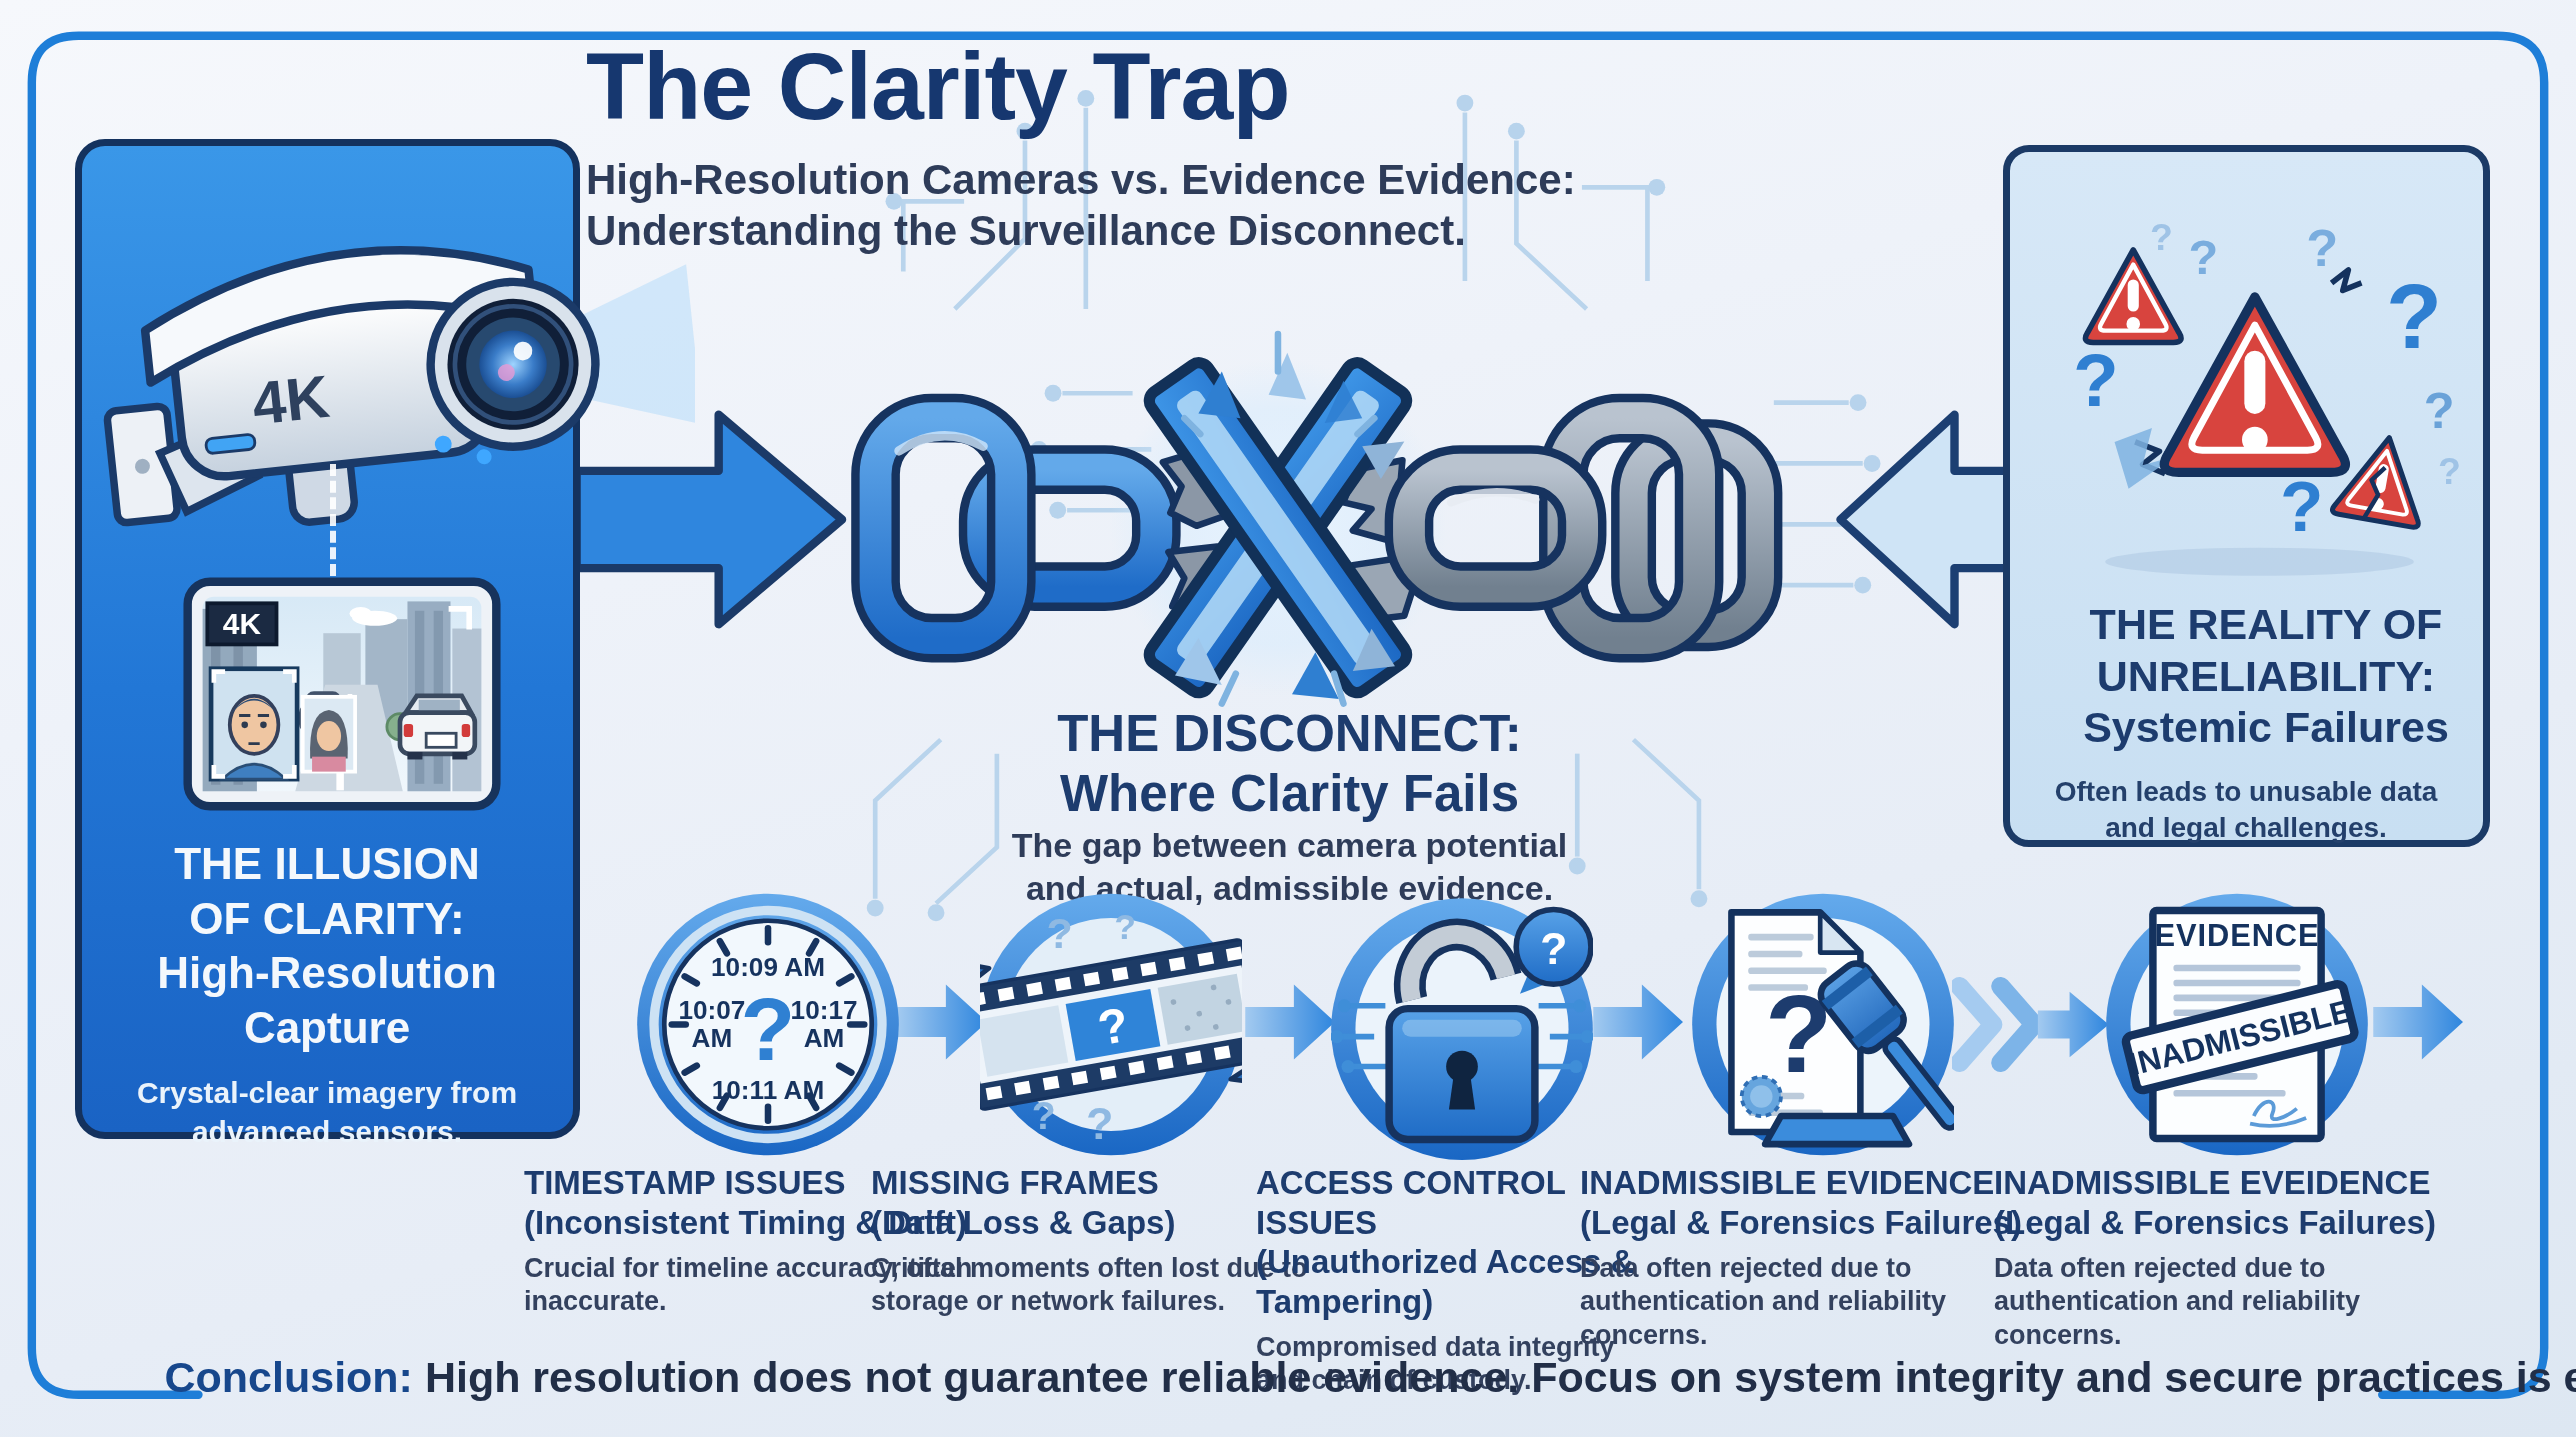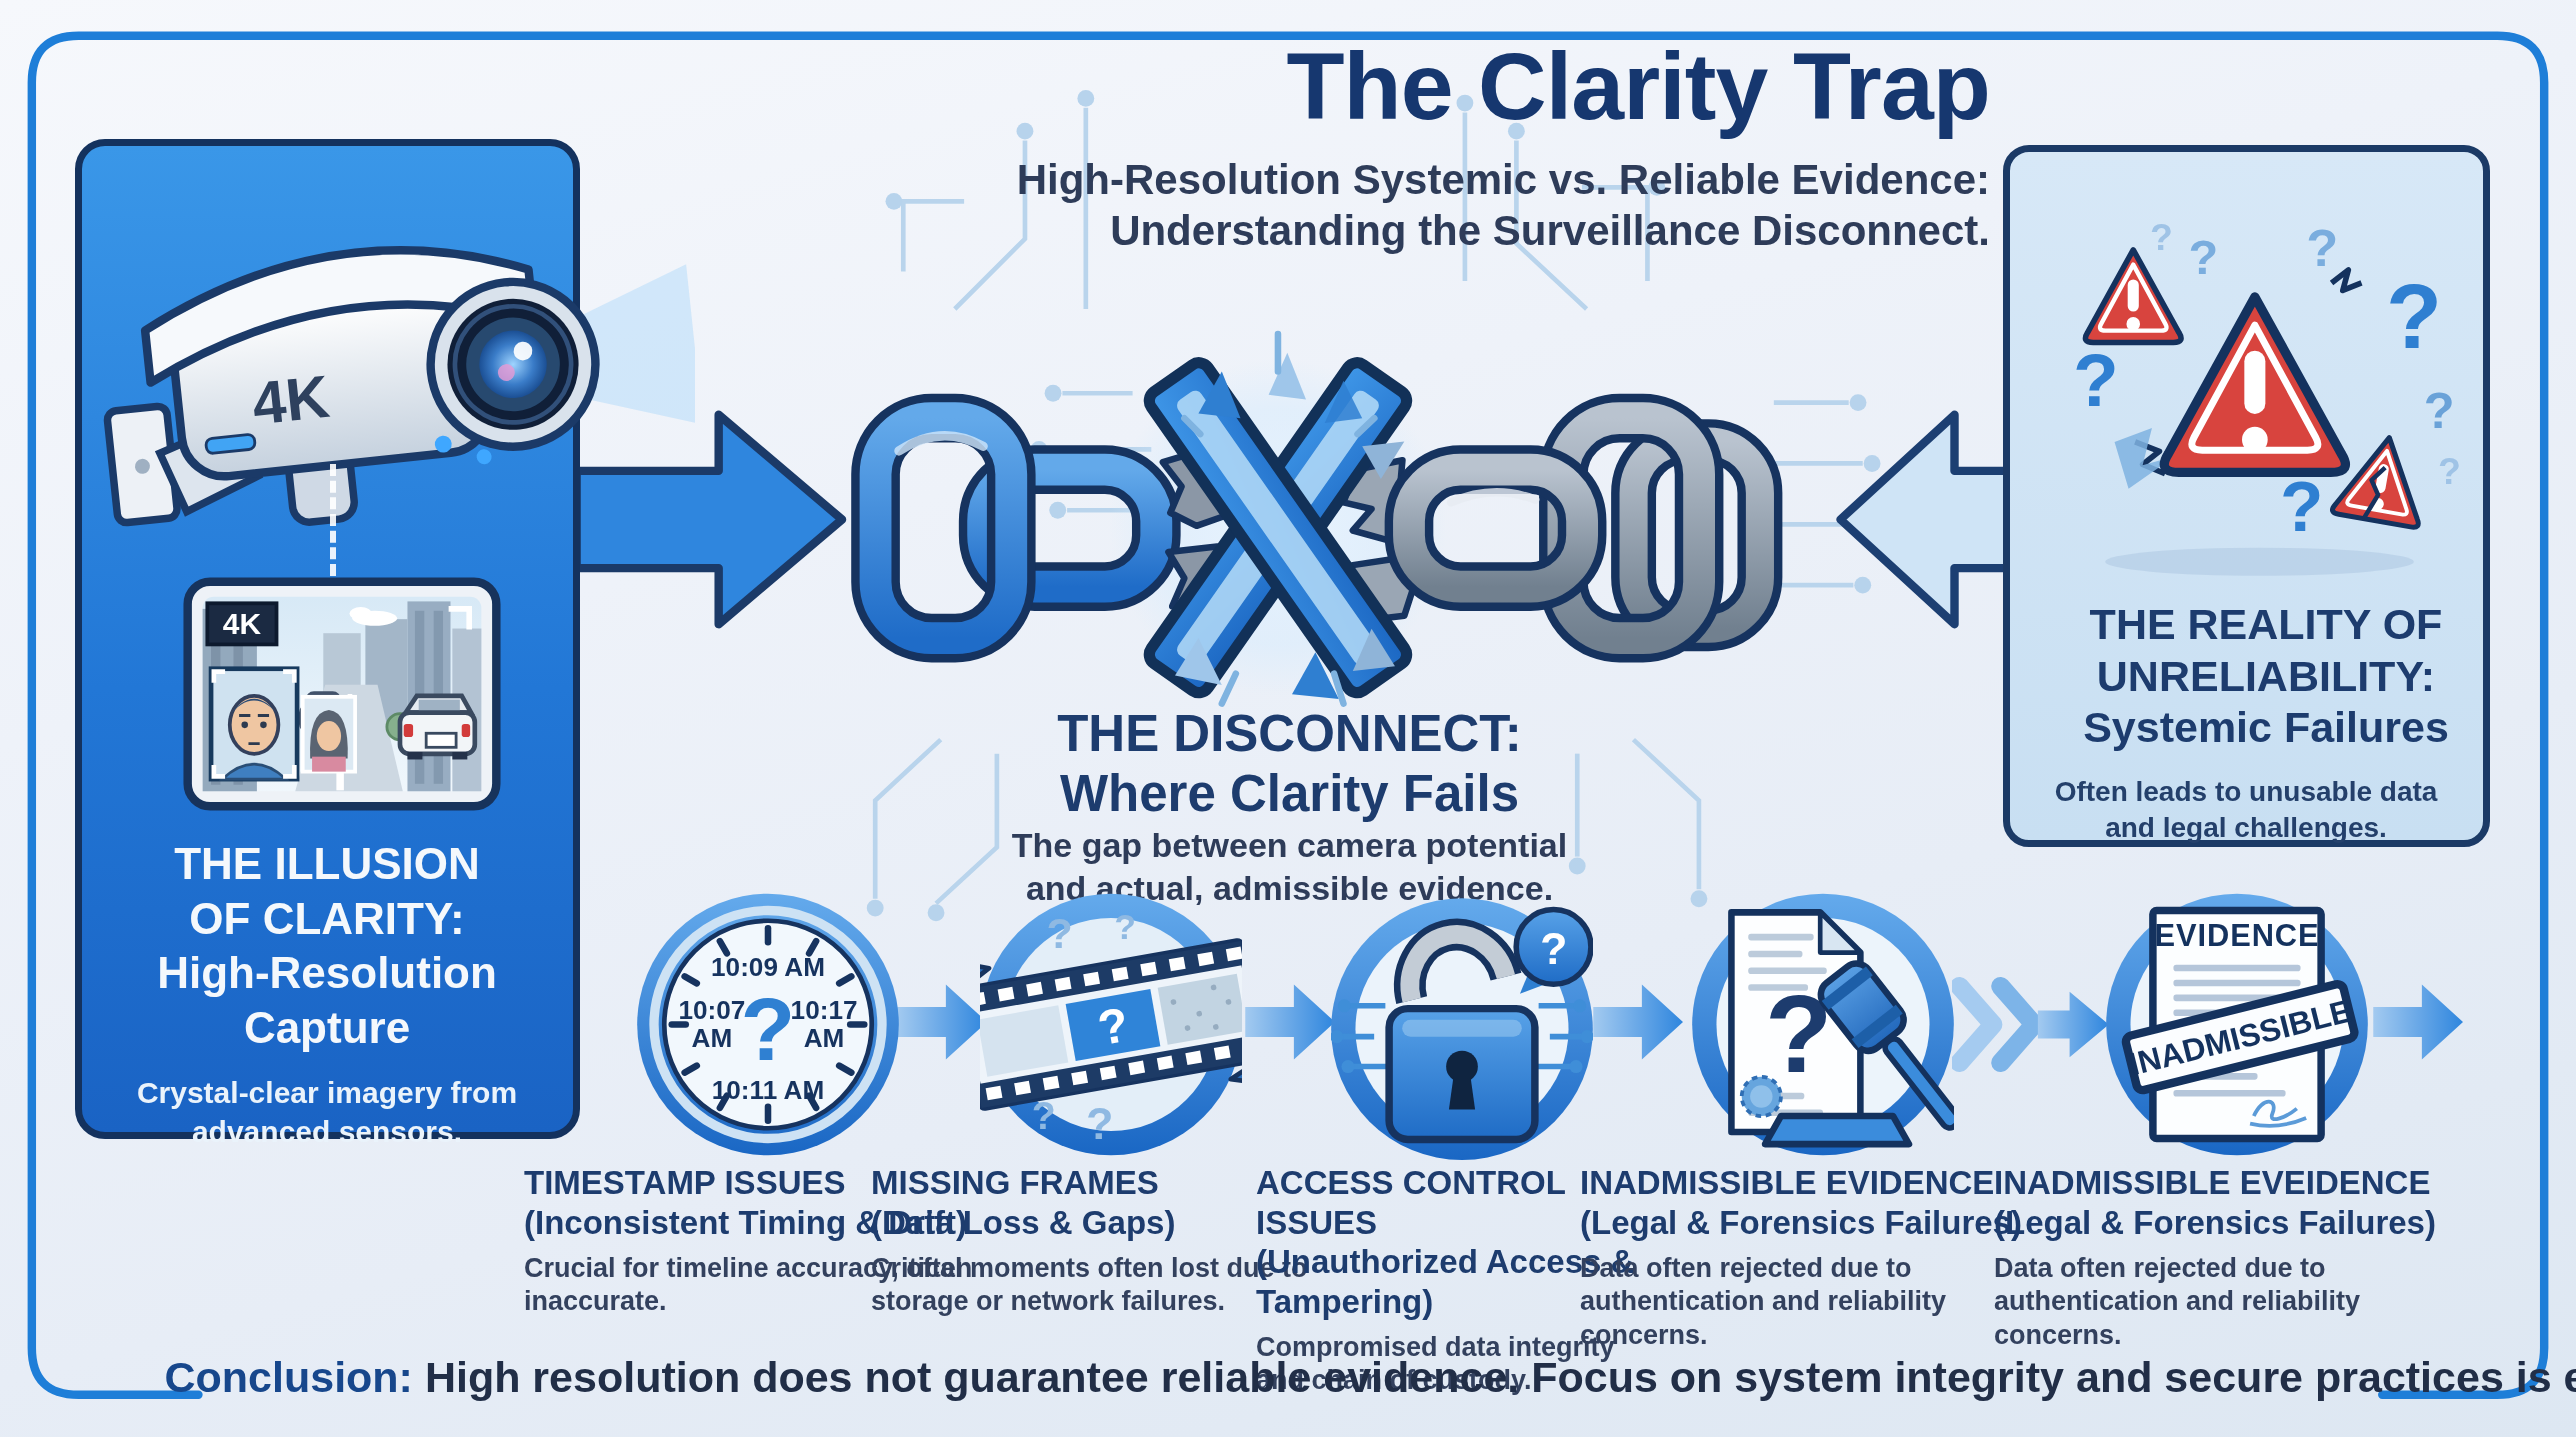--- a/index.html
+++ b/index.html
@@ -2,21 +2,21 @@
 <html style="font-size:15px"><head>
 <meta charset="utf-8">
 <style>
   html,body{margin:0;padding:0;background:#dfe6f0;}
   .canvas{position:relative;width:2576px;height:1438px;overflow:hidden;
     font-family:"Liberation Sans", sans-serif;
     background:linear-gradient(165deg,#f6f8fc 0%,#eef2f9 35%,#e7edf6 65%,#dde7f2 100%);}
   .abs{position:absolute;}
   svg{display:block;}
   
-  .header{left:50%;top:37px;transform:translateX(-50%);width:1404px;text-align:right;z-index:2;}
+  .header{left:50%;top:37px;transform:translateX(-50%);width:1404px;text-align:left;z-index:2;}
   .title{font-size:95px;font-weight:bold;color:#16376f;letter-spacing:-0.9px;line-height:1.05;}
   .subtitle{margin-top:17px;font-size:42px;font-weight:bold;color:#2e3c59;line-height:1.22;}
   
   .left-panel{left:75px;top:139px;width:505px;height:1000px;border-radius:30px;
     background:linear-gradient(180deg,#3a97e8 0%,#2277d6 55%,#1a63c4 100%);
     border:7.5px solid #14325e;box-sizing:border-box;z-index:2;}
   .camera-svg{left:-4.7px;top:4.7px;}
   .cam-dash{left:248px;top:318px;height:112px;border-left:6.6px dashed rgba(255,255,255,.9);}
   .monitor-svg{left:101px;top:431px;}
   .lp-heading{left:0;top:691px;width:490px;text-align:center;color:#f4f8fc;font-weight:bold;
@@ -148,21 +148,21 @@
       <circle cx="1985" cy="430" r="9"></circle>
         <circle cx="2000" cy="495" r="9"></circle>
         <circle cx="1980" cy="560" r="9"></circle>
         <circle cx="1990" cy="625" r="9"></circle>
     </g>
   </svg>
 
   <div class="abs header">
     <div class="title">The Clarity Trap</div>
     <div class="subtitle">
-      <div>High-Resolution Systemic vs. Reliable Evidence:</div>
+      <div>High-Resolution Cameras vs. Evidence Evidence:</div>
       <div>Understanding the Surveillance Disconnect.</div>
     </div>
   </div>
 
   <div class="abs left-panel">
     <svg class="abs camera-svg" width="618" height="431" viewBox="0 0 660 460">
       <g transform="rotate(-6 300 230)">
         <rect x="28" y="250" width="64" height="120" rx="10" fill="#edf1f6" stroke="#1b3a68" stroke-width="8"></rect>
         <polygon points="80,300 160,275 182,335 102,365" fill="#dde5ee" stroke="#1b3a68" stroke-width="8"></polygon>
         <circle cx="60" cy="312" r="8" fill="#9fb0c2"></circle>

